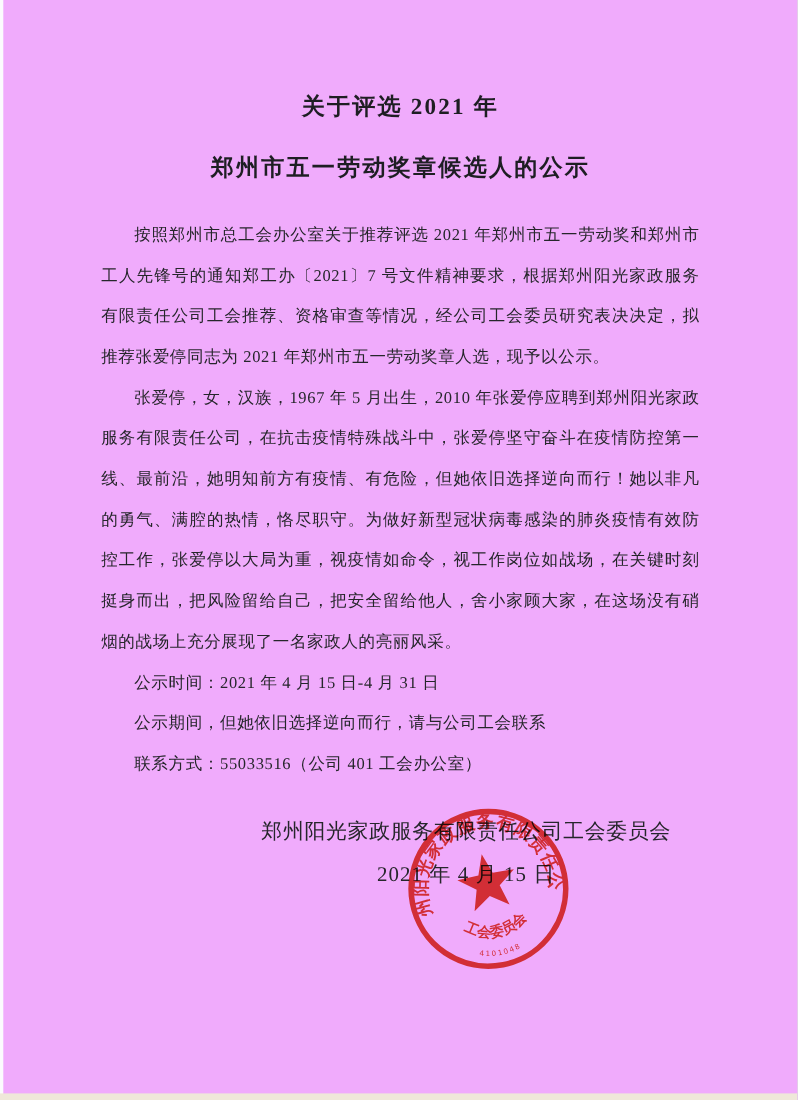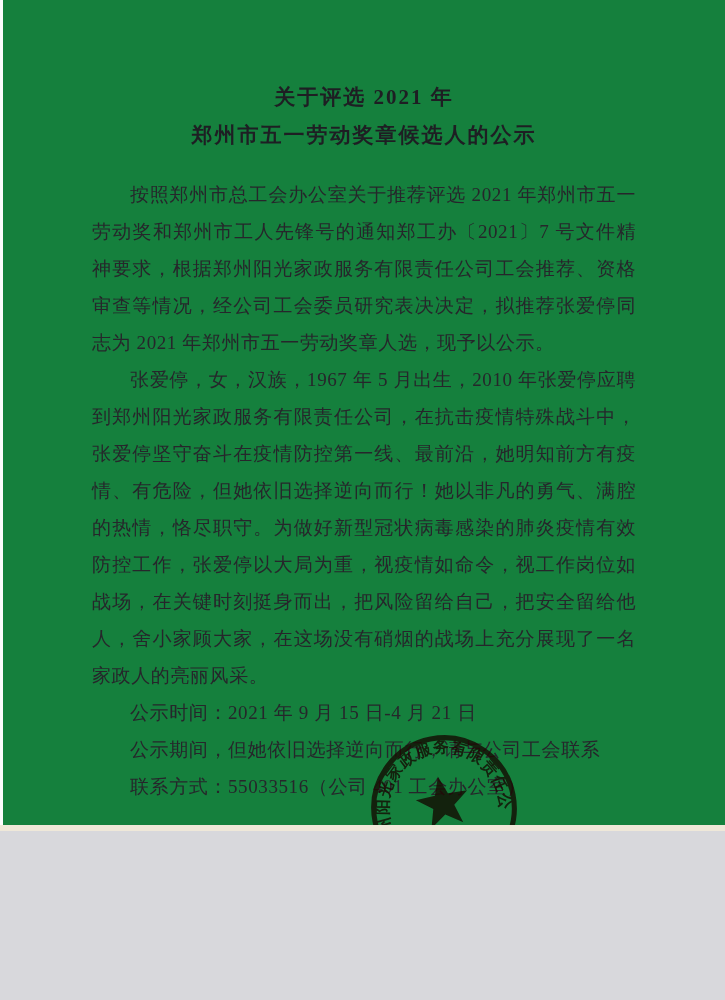--- a/index.html
+++ b/index.html
@@ -3,23 +3,23 @@
 <meta charset="utf-8">
 <style>
   html, body {
     margin: 0;
     padding: 0;
     background: #d8d8dc;
   }
   .paper {
     position: relative;
     width: 725px;
-    height: 831px;
+    height: 1000px;
     margin: 0 auto;
-    background: #15803d;
+    background: #f0abfc;
     overflow: hidden;
     font-family: "Liberation Serif", "DejaVu Serif", serif;
     color: #26262b;
   }
   .left-edge {
     position: absolute;
     left: 0; top: 0; bottom: 0;
     width: 3px;
     background: #fbfbfd;
   }
@@ -37,25 +37,26 @@
   .doc-title {
     margin: 0;
     text-align: center;
     font-size: 21px;
     line-height: 30px;
     font-weight: bold;
     letter-spacing: 2px;
     color: #1e1e23;
   }
   .doc-title.second {
-    margin-top: 8px;
+    margin-top: 28px;
+    font-family: Liberation Mono, monospace;
   }
   .para {
     margin: 0;
-    font-size: 19px;
+    font-size: 15px;
     line-height: 37px;
     letter-spacing: 0.6px;
     text-indent: 2em;
     text-align: justify;
   }
   .para.first {
     margin-top: 26px;
   }
   .signature-block {
     width: fit-content;
@@ -90,21 +91,21 @@
 <body>
 
 <div class="paper">
 
   <div class="doc-content">
     <h1 class="doc-title">关于评选 2021 年</h1>
     <h1 class="doc-title second">郑州市五一劳动奖章候选人的公示</h1>
 
     <p class="para first">按照郑州市总工会办公室关于推荐评选 2021 年郑州市五一劳动奖和郑州市工人先锋号的通知郑工办〔2021〕7 号文件精神要求，根据郑州阳光家政服务有限责任公司工会推荐、资格审查等情况，经公司工会委员研究表决决定，拟推荐张爱停同志为 2021 年郑州市五一劳动奖章人选，现予以公示。</p>
     <p class="para">张爱停，女，汉族，1967 年 5 月出生，2010 年张爱停应聘到郑州阳光家政服务有限责任公司，在抗击疫情特殊战斗中，张爱停坚守奋斗在疫情防控第一线、最前沿，她明知前方有疫情、有危险，但她依旧选择逆向而行！她以非凡的勇气、满腔的热情，恪尽职守。为做好新型冠状病毒感染的肺炎疫情有效防控工作，张爱停以大局为重，视疫情如命令，视工作岗位如战场，在关键时刻挺身而出，把风险留给自己，把安全留给他人，舍小家顾大家，在这场没有硝烟的战场上充分展现了一名家政人的亮丽风采。</p>
-    <p class="para">公示时间：2021 年 9 月 15 日-4 月 21 日</p>
+    <p class="para">公示时间：2021 年 4 月 15 日-4 月 31 日</p>
     <p class="para">公示期间，但她依旧选择逆向而行，请与公司工会联系</p>
     <p class="para">联系方式：55033516（公司 401 工会办公室）</p>
 
     <div class="signature-block">
       <div class="signature-org">郑州阳光家政服务有限责任公司工会委员会</div>
       <div class="signature-date">2021 年 4 月 15 日</div>
     </div>
   </div>
 
   <div class="stamp">

